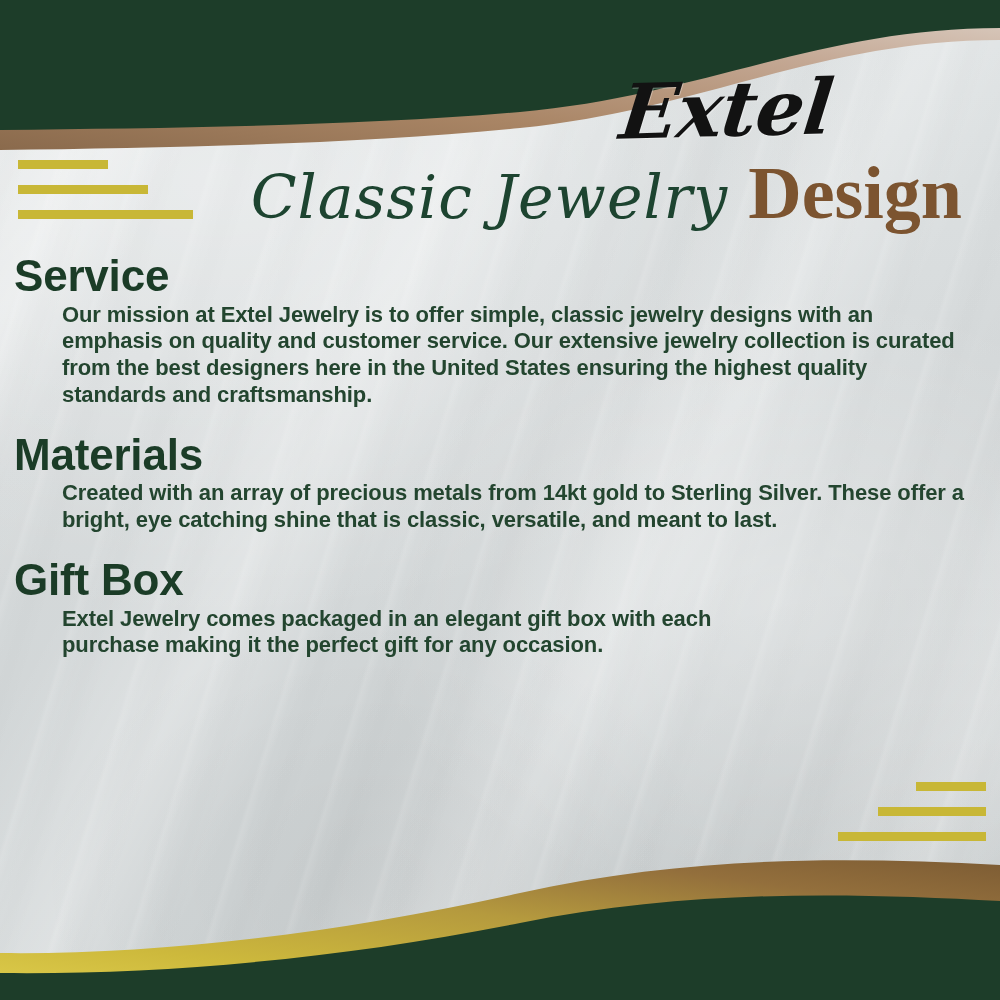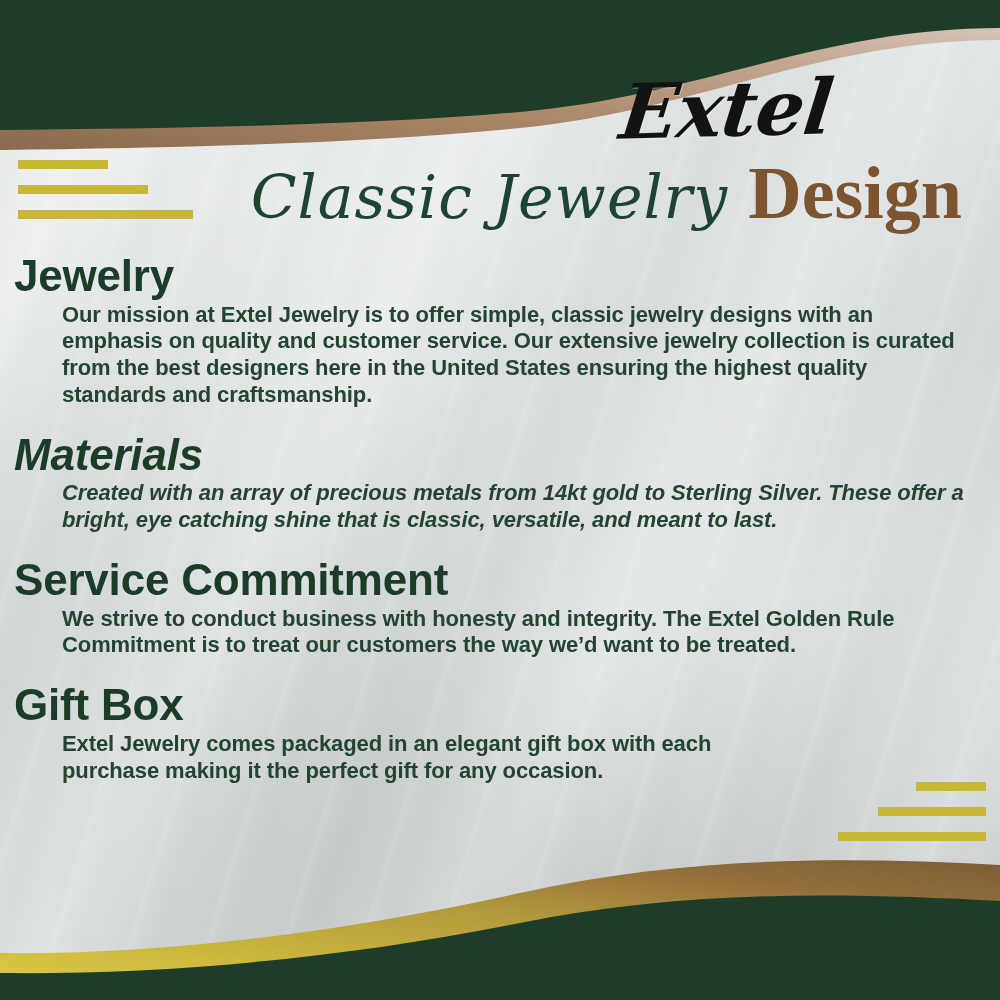--- a/index.html
+++ b/index.html
@@ -151,21 +151,21 @@
   .section-body {
     font-family: "Liberation Sans", sans-serif;
     font-weight: 600;
     font-size: 22px;
     line-height: 1.22;
     color: #23452f;
     margin: 0 34px 0 62px;
     letter-spacing: -0.1px;
   }
   .sec-mission    { margin-bottom: 22px; }
-  .sec-materials  { margin-bottom: 22px; font-style: italic; }
+  .sec-materials  { margin-bottom: 22px; }
   .sec-service    { margin-bottom: 22px; }
   .sec-giftbox    { margin-bottom: 12px; }
   .sec-giftbox .section-body { margin-right: 220px; }
 </style>
 </head>
 <body>
 
 <div id="poster">
 
   <div class="bg-base"></div>
@@ -213,33 +213,29 @@
 
   <div class="deco deco-right">
     <div class="deco-line" style="width:70px"></div>
     <div class="deco-line" style="width:108px"></div>
     <div class="deco-line" style="width:148px"></div>
   </div>
 
   <div class="content">
 
     <div class="section sec-mission">
-      <h2 class="section-heading">Jewelry</h2>
+      <h2 class="section-heading">Service</h2>
       <p class="section-body">Our mission at Extel Jewelry is to offer simple, classic jewelry designs with an emphasis on quality and customer service. Our extensive jewelry collection is curated from the best designers here in the United States ensuring the highest quality standards and craftsmanship.</p>
     </div>
 
     <div class="section sec-materials">
       <h2 class="section-heading">Materials</h2>
       <p class="section-body">Created with an array of precious metals from 14kt gold to Sterling Silver. These offer a bright, eye catching shine that is classic, versatile, and meant to last.</p>
     </div>
 
-    <div class="section sec-service">
-      <h2 class="section-heading">Service Commitment</h2>
-      <p class="section-body">We strive to conduct business with honesty and integrity. The Extel Golden Rule Commitment is to treat our customers the way we’d want to be treated.</p>
-    </div>
 
     <div class="section sec-giftbox">
       <h2 class="section-heading">Gift Box</h2>
       <p class="section-body">Extel Jewelry comes packaged in an elegant gift box with each purchase making it the perfect gift for any occasion.</p>
     </div>
 
   </div>
 
 </div>
 

